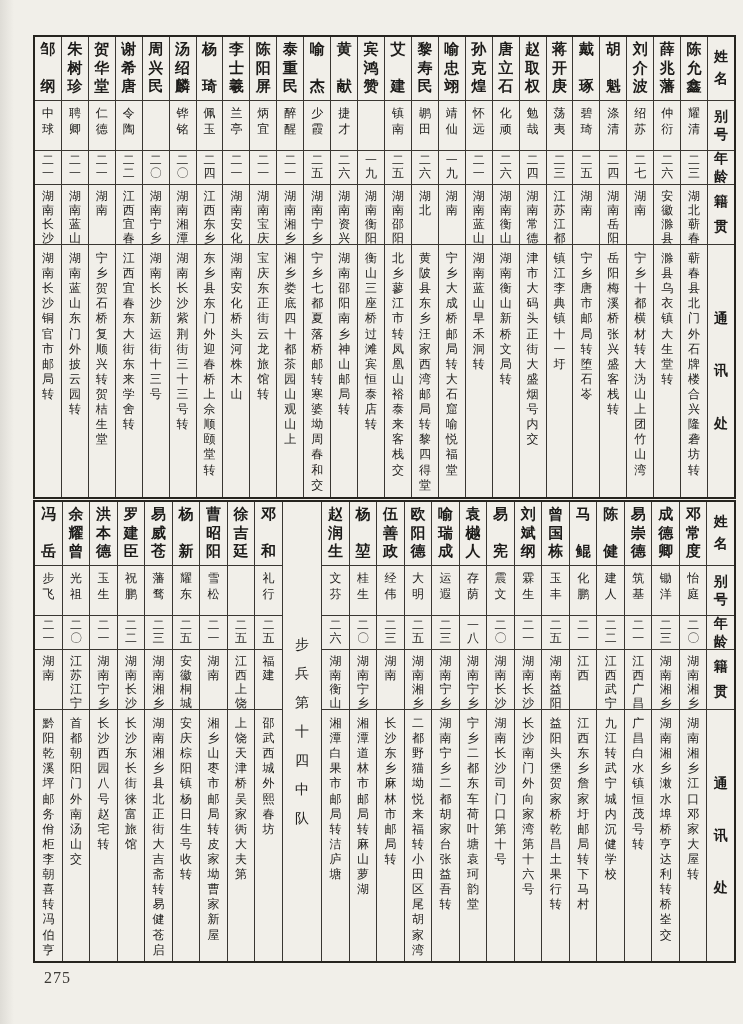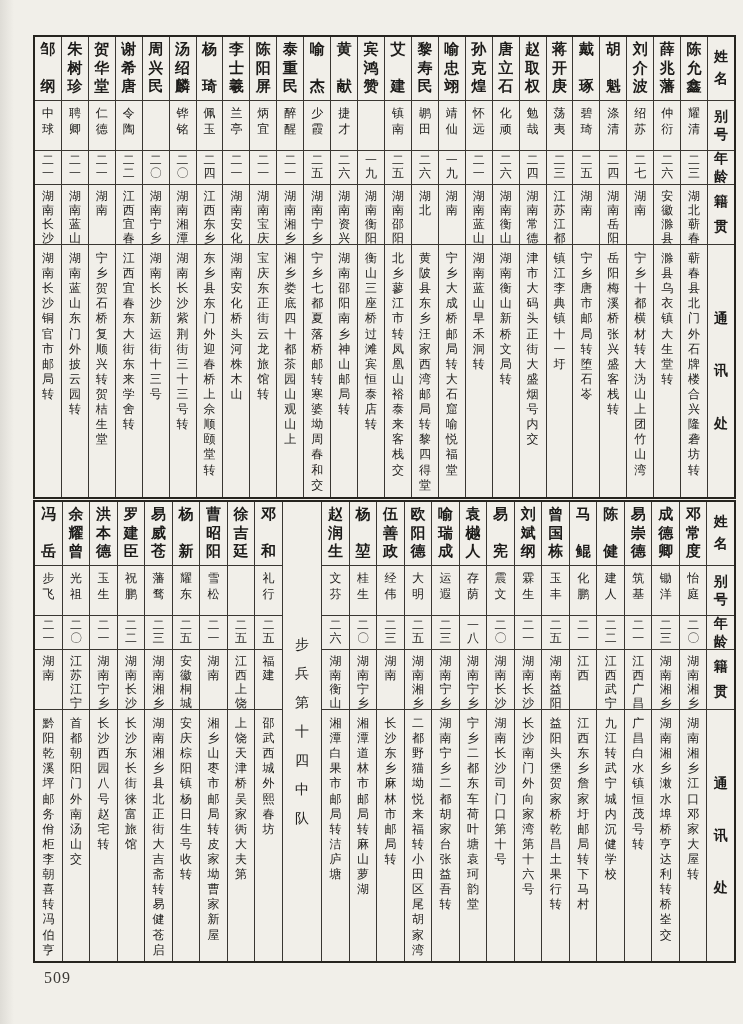--- a/index.html
+++ b/index.html
@@ -1742,14 +1742,14 @@
           <span>李</span>
           <span>朝</span>
           <span>喜</span>
           <span>转</span>
           <span>冯</span>
           <span>伯</span>
           <span>亨</span>
         </div>
       </div>
     </div>
-  <div class="page-number">509</div>
+  <div class="page-number">275</div>
 </div>
 
 </body></html>

